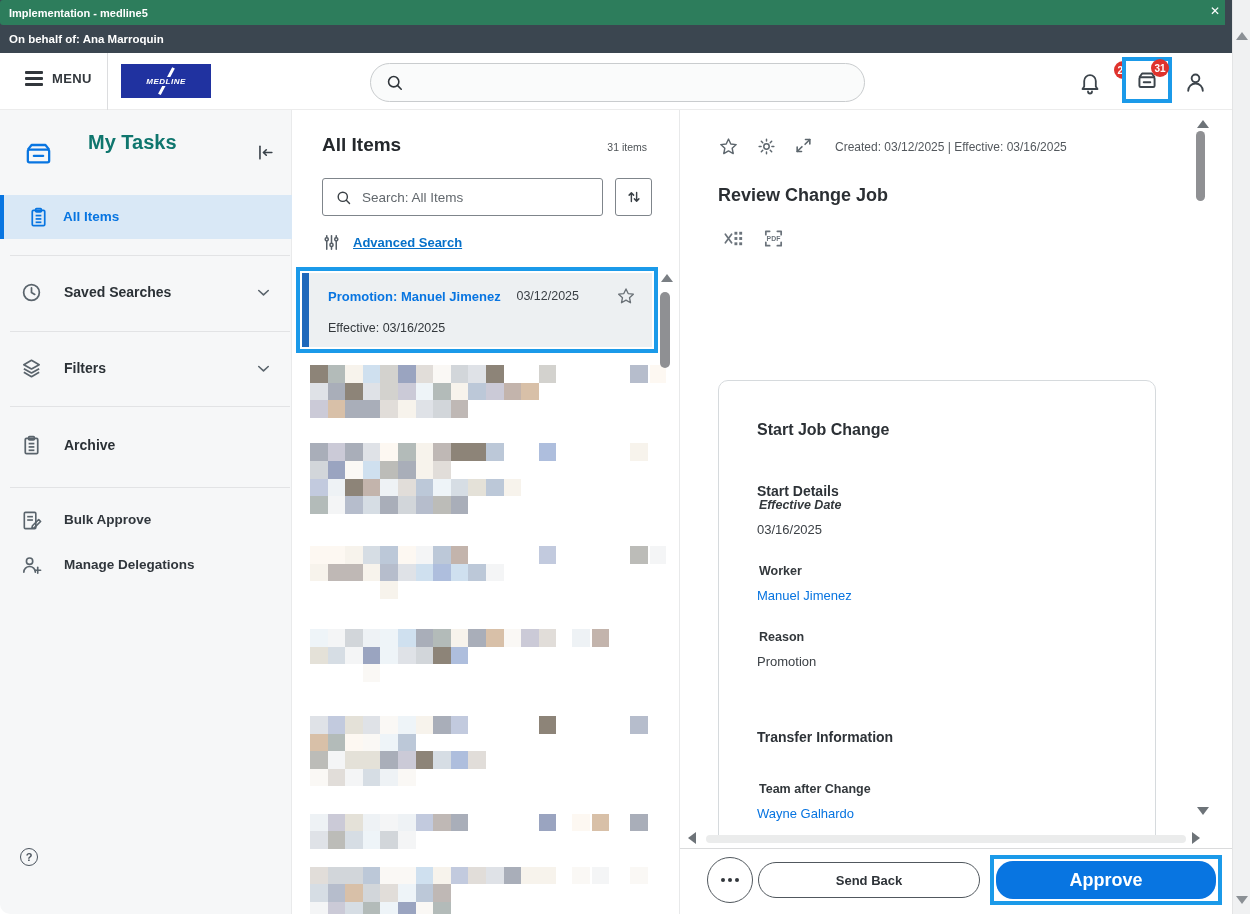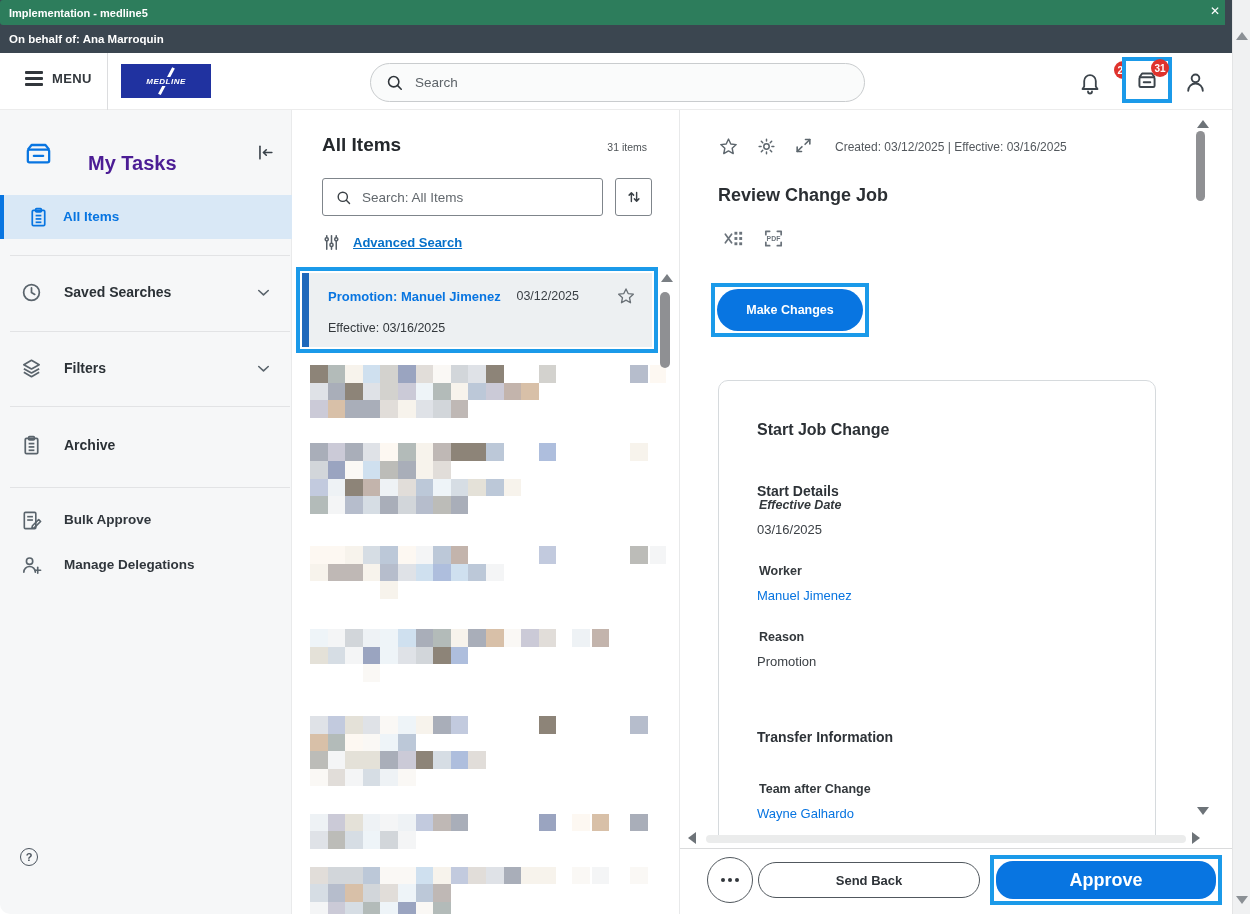--- a/index.html
+++ b/index.html
@@ -46,21 +46,21 @@
   .page-scroll{left:1232px;top:0;width:18px;height:914px;background:#f0f1f2;border-left:1px solid #e3e4e5;}
   .tri{width:0;height:0;position:absolute;}
   .tri-up{border-left:6px solid transparent;border-right:6px solid transparent;border-bottom:8px solid #8b9095;}
   .tri-down{border-left:6px solid transparent;border-right:6px solid transparent;border-top:8px solid #8b9095;}
   .tri-left{border-top:6px solid transparent;border-bottom:6px solid transparent;border-right:8px solid #6d7378;}
   .tri-right{border-top:6px solid transparent;border-bottom:6px solid transparent;border-left:8px solid #6d7378;}
 
   
   .sidebar{left:0;top:110px;width:292px;height:804px;background:#f6f7f8;border-right:1px solid #e9eaeb;border-bottom-left-radius:10px;}
   .mytasks-icon{left:20px;top:137px;color:var(--accent-blue);}
-  .mytasks-title{left:88px;top:152px;font-size:20px;font-weight:bold;color:#4c1d95;}
+  .mytasks-title{left:88px;top:131px;font-size:20px;font-weight:bold;color:#0f766e;}
   .collapse-icon{left:256px;top:143px;color:#384048;cursor:pointer;}
   .side-row{position:absolute;left:0;width:292px;height:44px;cursor:pointer;}
   .side-row .sicon{position:absolute;left:20px;top:11px;color:#5a646c;}
   .side-row .slabel{position:absolute;left:64px;top:14px;font-size:14px;font-weight:bold;color:#2b3136;}
   .side-row .chev{position:absolute;left:254px;top:13px;color:#5a646c;}
   .row-allitems{top:195px;background:var(--sidebar-selected-bg);border-left:4px solid var(--accent-blue);}
   .row-allitems .sicon{left:23px;color:var(--accent-blue);}
   .row-allitems .slabel{left:59px;color:var(--accent-blue);font-size:13.5px;}
   .side-div{position:absolute;left:10px;width:280px;height:1px;background:#e2e3e5;}
   .row-small .slabel{font-size:13.5px;font-weight:bold;color:#30363c;}
@@ -146,21 +146,20 @@
   <span class="blade"></span>
   <span class="word">MEDLINE</span>
 </div>
 <div class="abs hdr-search">
   <span>
     <svg width="19" height="19" viewBox="0 0 24 24" fill="none" stroke="#2f353a" stroke-width="2" stroke-linecap="round">
         <circle cx="11" cy="11" r="6.5"></circle>
         <line x1="16" y1="16" x2="20.5" y2="20.5"></line>
       </svg>
   </span>
-  <input type="text" placeholder="Search" style="">
 </div>
 <div class="abs bell-wrap">
   <span>
     <svg width="24" height="26" viewBox="0 0 24 24" fill="none" stroke="#3c444b" stroke-width="1.8" stroke-linejoin="round">
         <path d="M4.5 18h15l-1.7-2.6V10a5.8 5.8 0 0 0-11.6 0v5.4L4.5 18z"></path>
         <path d="M10 20.5a2 2 0 0 0 4 0" stroke-linecap="round"></path>
       </svg>
   </span>
   <span class="badge bell-badge">21</span>
 </div>
@@ -588,23 +587,20 @@
         <rect x="18" y="16" width="3" height="3" fill="currentColor" stroke="none"></rect>
       </svg>
   </span>
   <span class="abs d-pdf">
     <svg width="23" height="23" viewBox="0 0 24 24" fill="none" stroke="currentColor" stroke-width="1.8" stroke-linecap="round" stroke-linejoin="round">
         <path d="M4 8V4.5h4M16 4.5h4V8M20 16v3.5h-4M8 19.5H4V16"></path>
         <text x="12" y="14.6" font-size="7.2" font-weight="bold" text-anchor="middle" fill="currentColor" stroke="none" font-family="Liberation Sans, DejaVu Sans, sans-serif">PDF</text>
       </svg>
   </span>
 
-  <div class="abs mk-annot">
-    <button class="mk-btn">Make Changes</button>
-  </div>
 
   <div class="abs card-clip">
     <div class="card">
       <span class="c-title">Start Job Change</span>
       <span class="c-head" style="top:90px;margin-top:12px;">Start Details</span>
       <span class="c-label" style="top:117px;font-style:italic;">Effective Date</span>
       <span class="c-value" style="top:141px;">03/16/2025</span>
       <span class="c-label" style="top:183px;">Worker</span>
       <span class="c-link" style="top:207px;">Manuel Jimenez</span>
       <span class="c-label" style="top:249px;">Reason</span>

